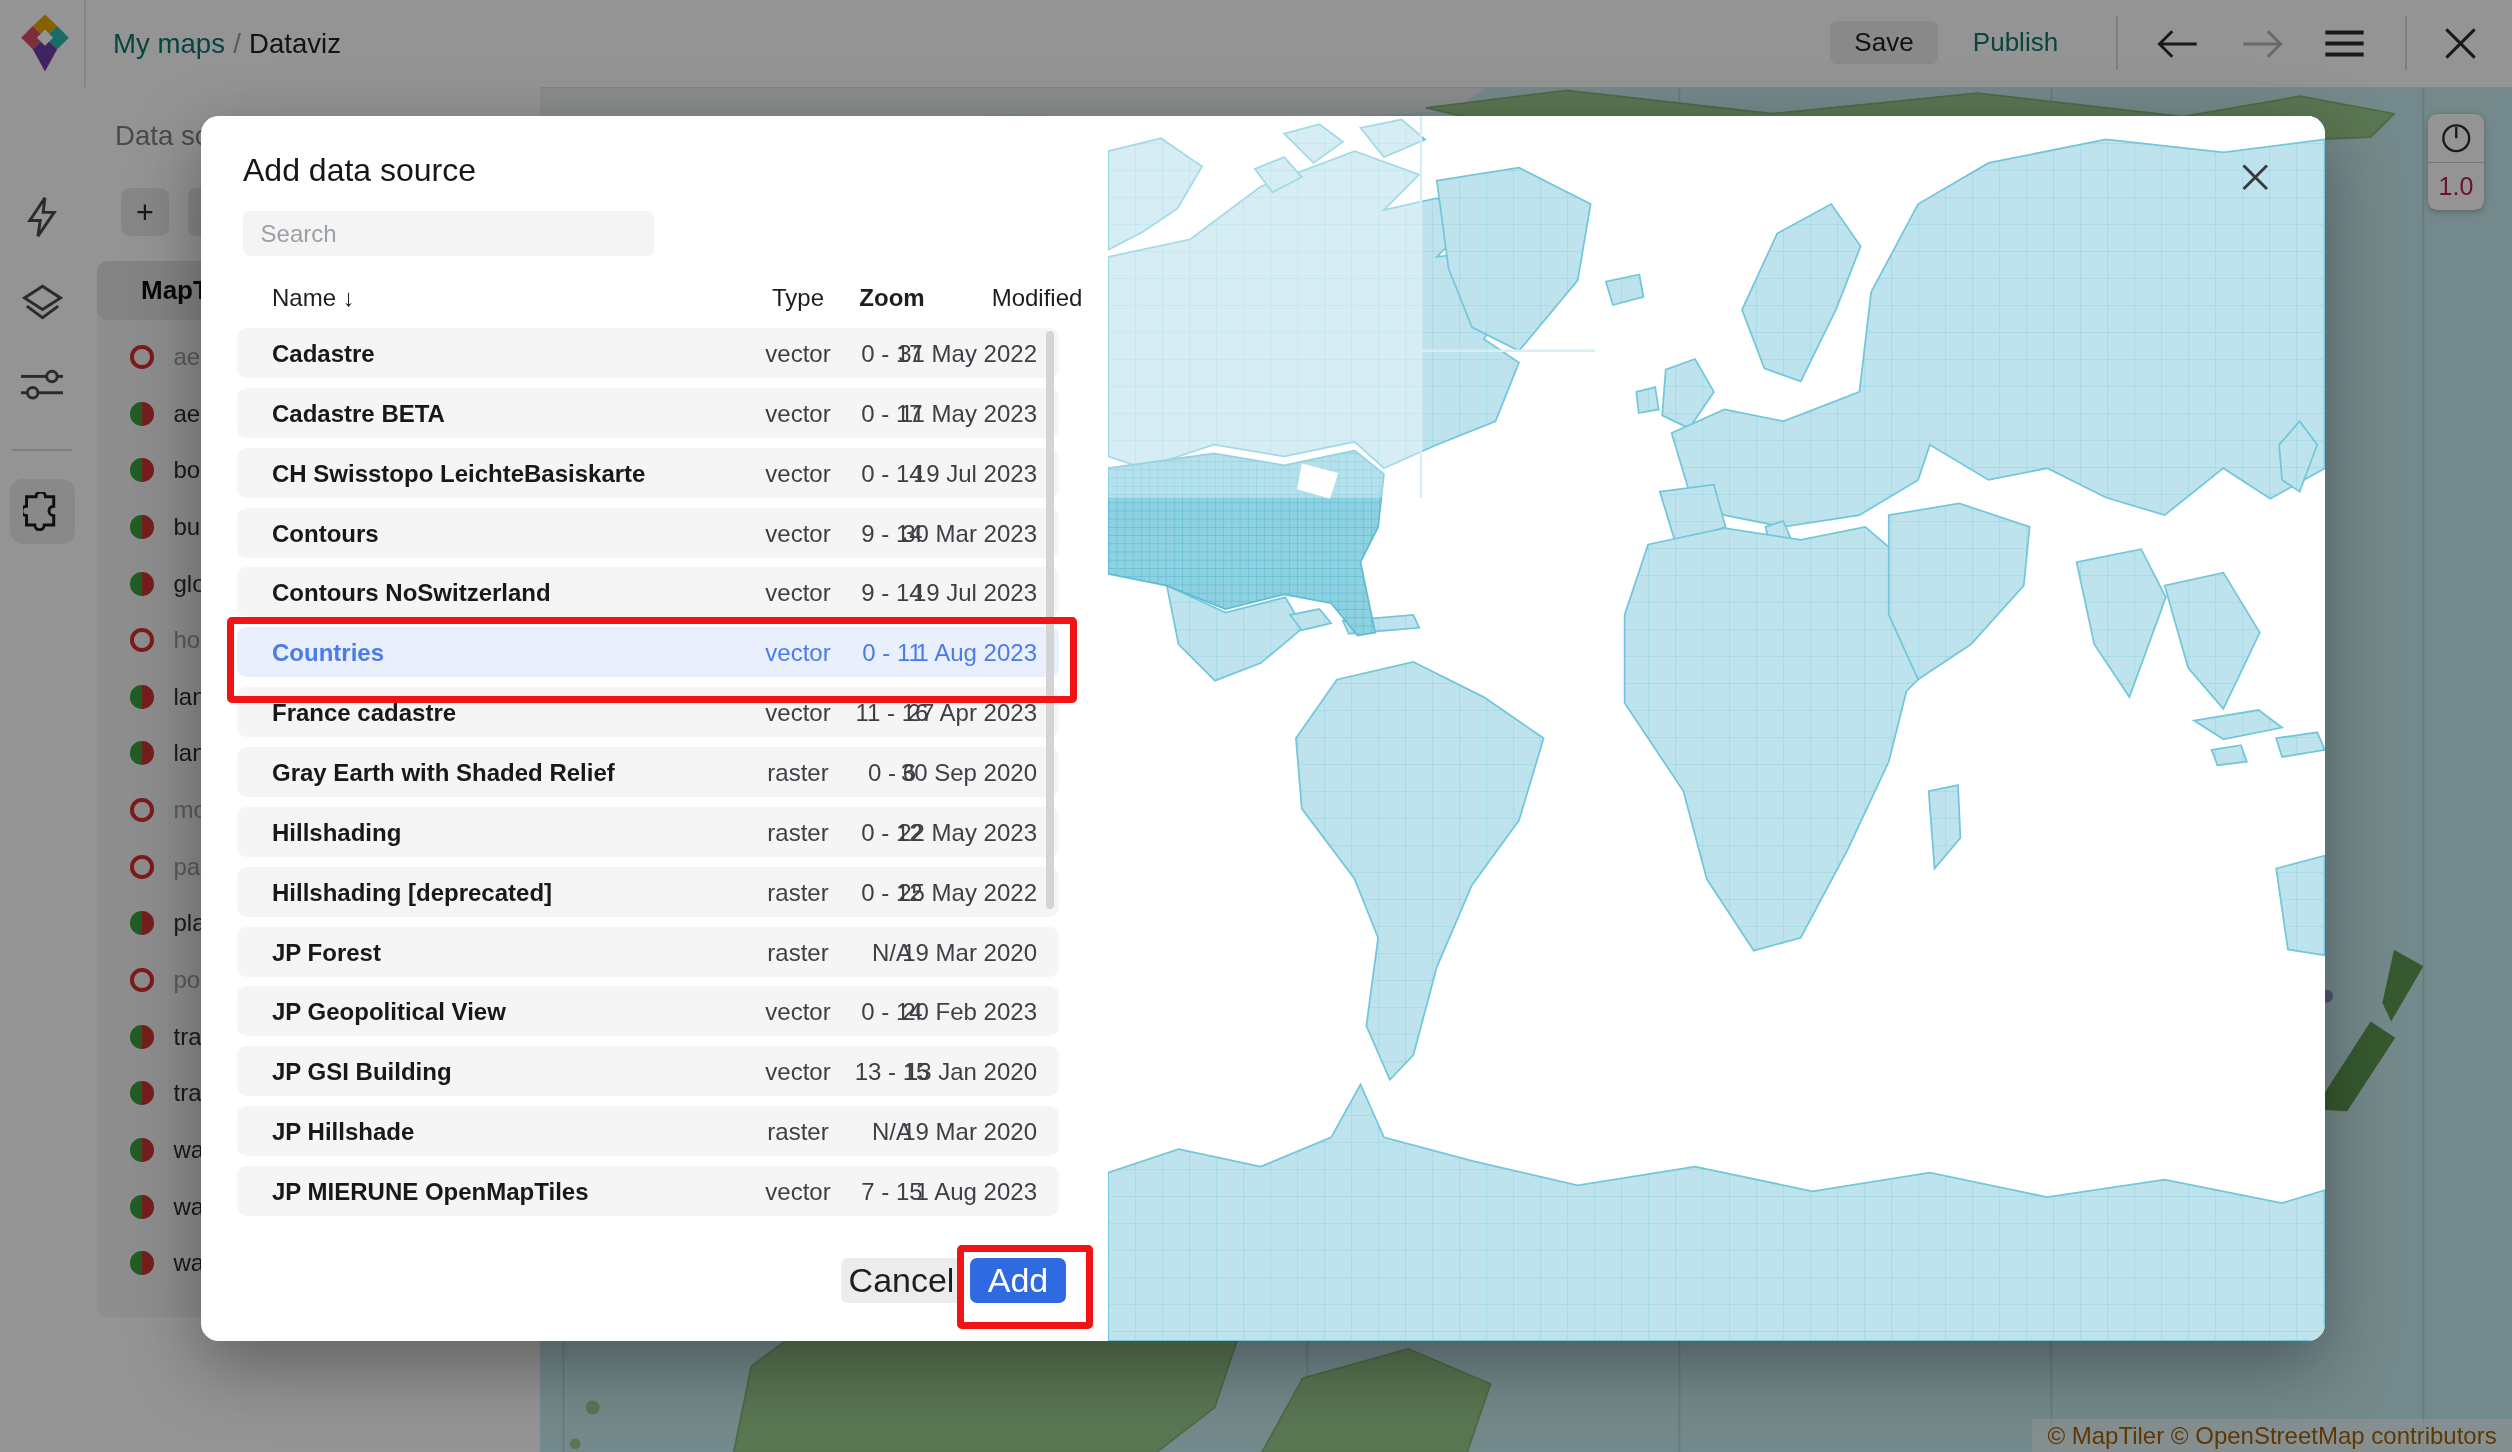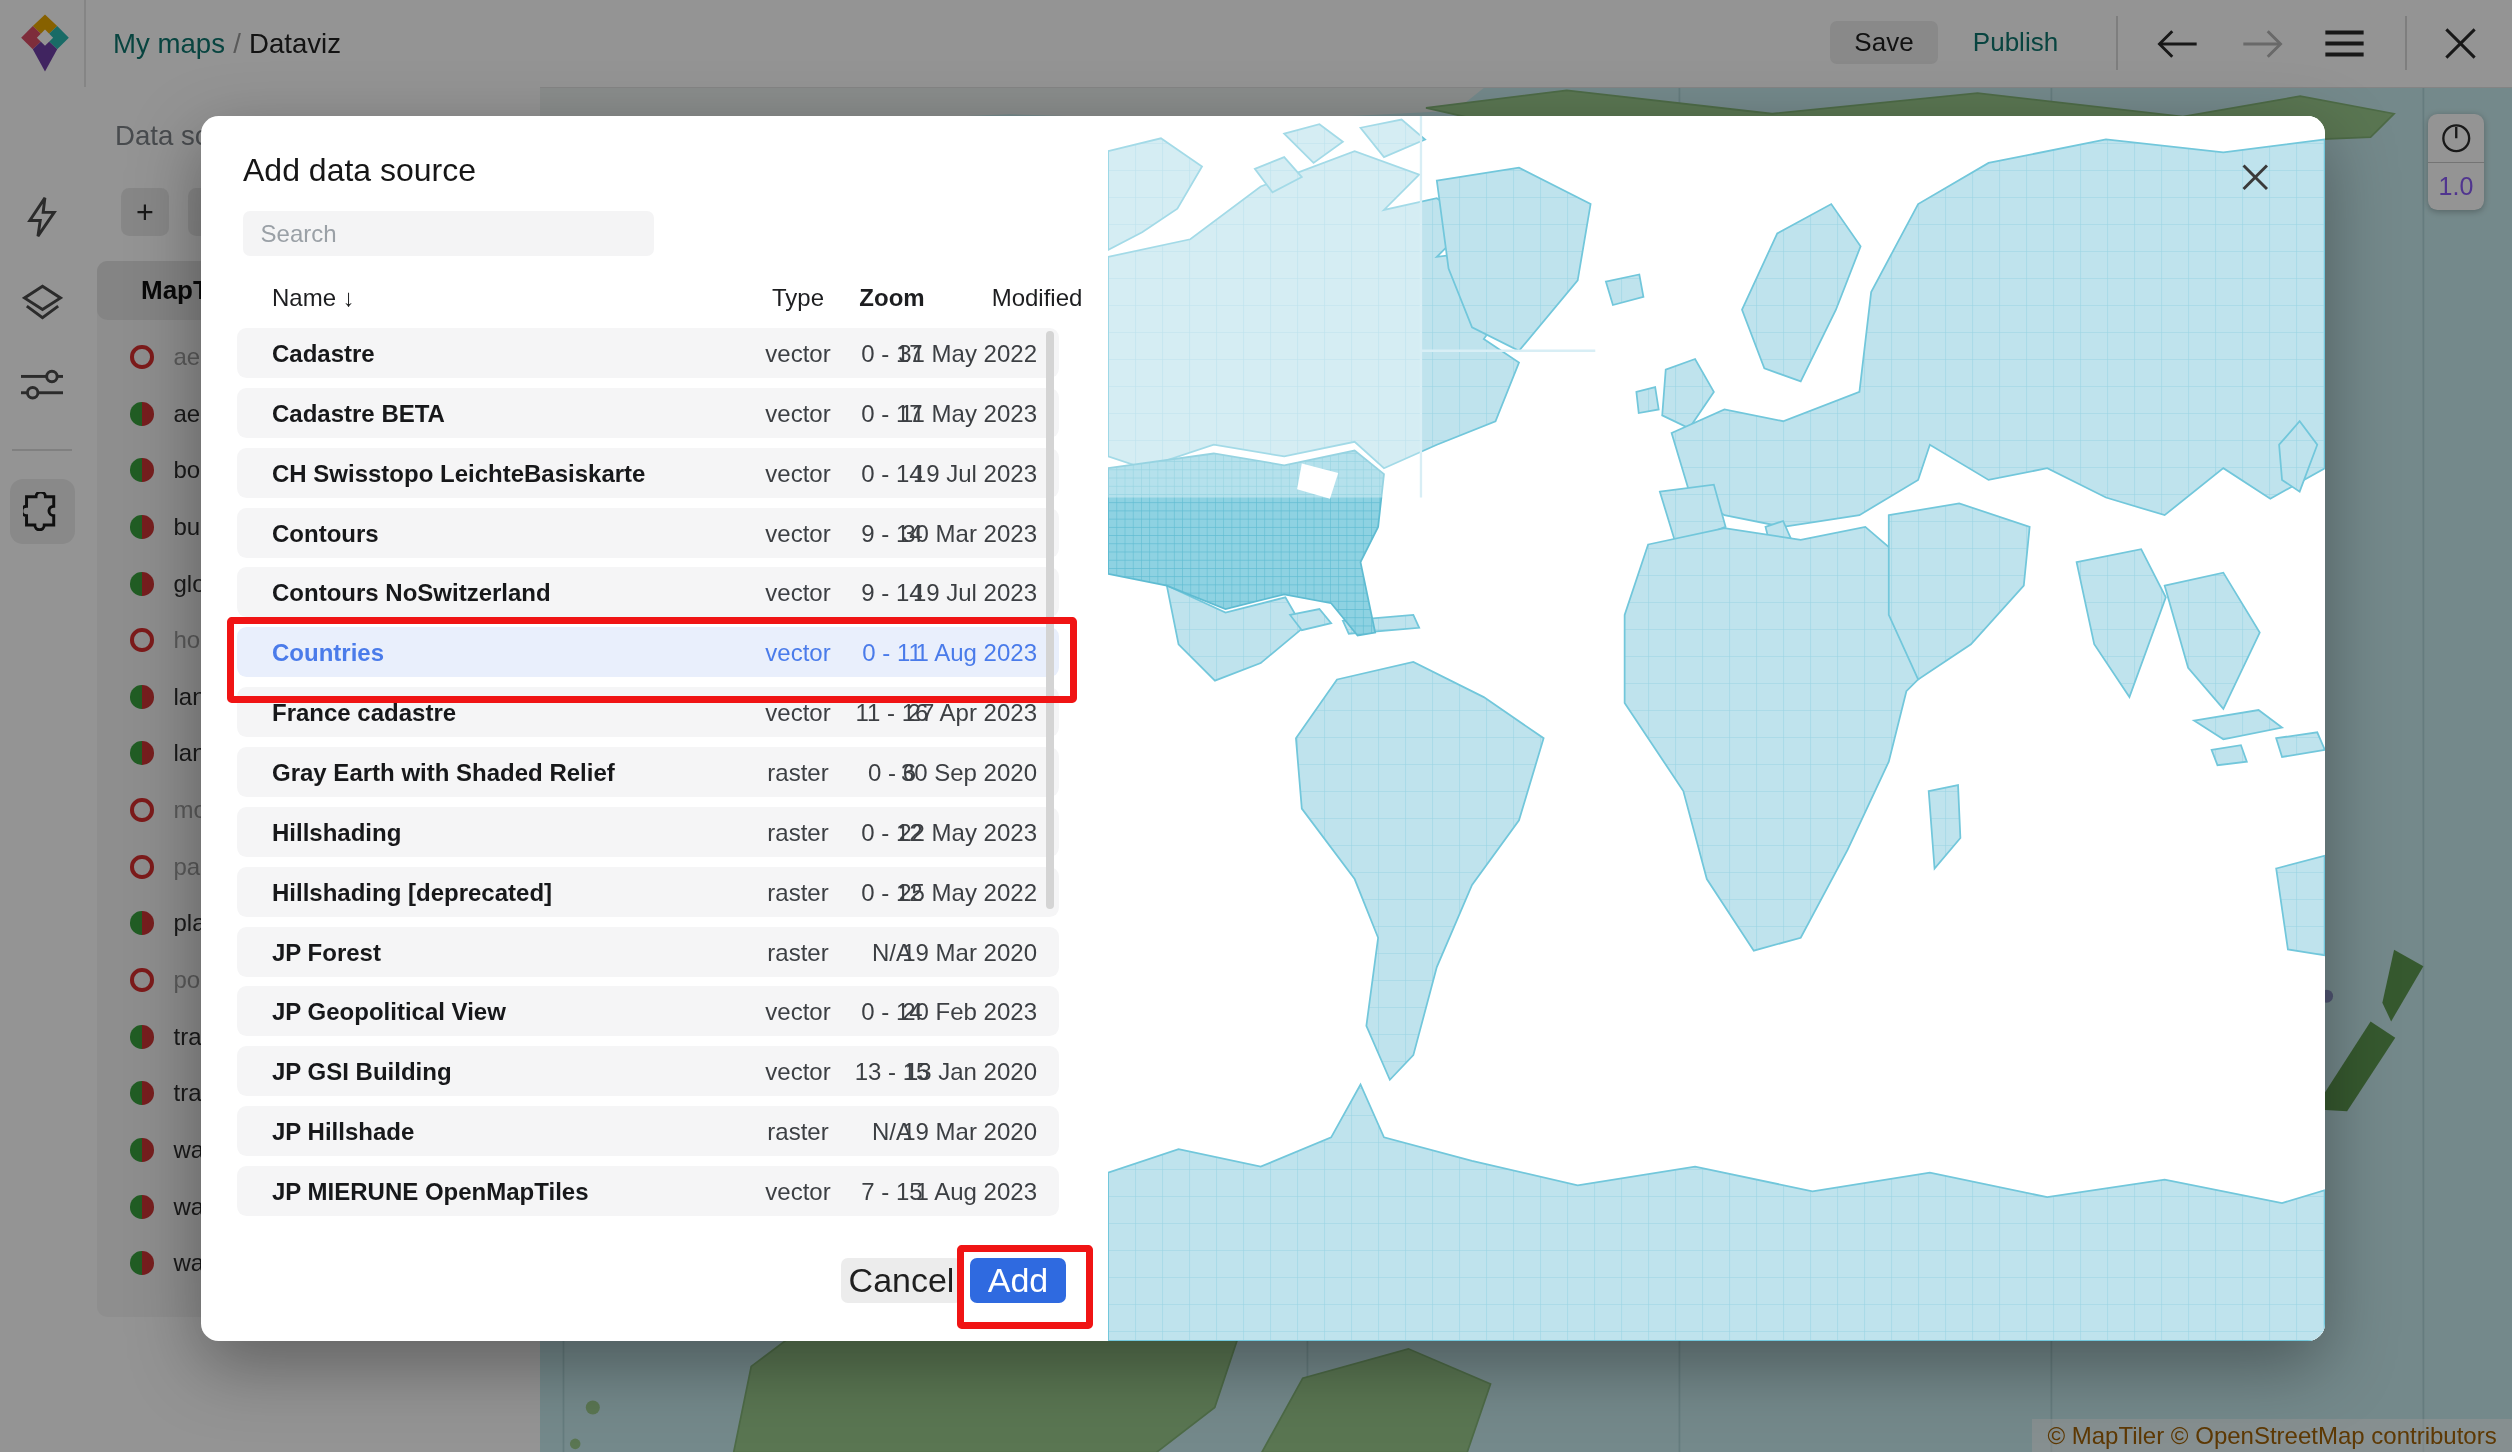--- a/index.html
+++ b/index.html
@@ -38,21 +38,21 @@
   .layer-item.on .lbl{color:#2e2e2e;} .layer-item.off .lbl{color:#9b9b9b;}
 
   
   .basemap{left:540px;top:87px;width:1972px;height:1366px;overflow:hidden;background:#c9ecef;}
   .attrib{position:absolute;right:0;bottom:0;height:34px;background:rgba(255,255,255,.55);
           display:flex;align-items:center;padding:0 15.3px;font-size:24px;color:#a16207;white-space:nowrap;}
   .clockbox{left:2428px;top:114px;width:56px;height:96px;background:#fff;border-radius:9.4px;overflow:hidden;
             box-shadow:0 1.8px 5.9px rgba(0,0,0,.25);}
   .clockbox .half{position:absolute;left:0;width:100%;height:48px;display:flex;align-items:center;justify-content:center;}
   .clockbox .hdiv{position:absolute;left:0;top:48px;width:100%;height:1.2px;background:#c9c9c9;}
-  .clockver{font-size:25px;color:#8b5cf6;}
+  .clockver{font-size:25px;color:#be185d;}
 
   
   .scrim{left:0;top:0;width:2512px;height:1452px;background:rgba(0,0,0,.42);}
 
   
   .modal{left:201px;top:116px;width:2123px;height:1225px;background:#fff;border-radius:17.6px;
          box-shadow:0 23.5px 70px rgba(0,0,0,.35);}
   .modal-left{position:absolute;left:0;top:0;width:907px;height:1225px;}
   .modal-title{position:absolute;left:42px;top:36px;font-size:32px;color:#161616;font-weight:500;}
   .search{position:absolute;left:42px;top:95px;width:411px;height:45px;background:#f4f4f5;border:none;border-radius:7px;

